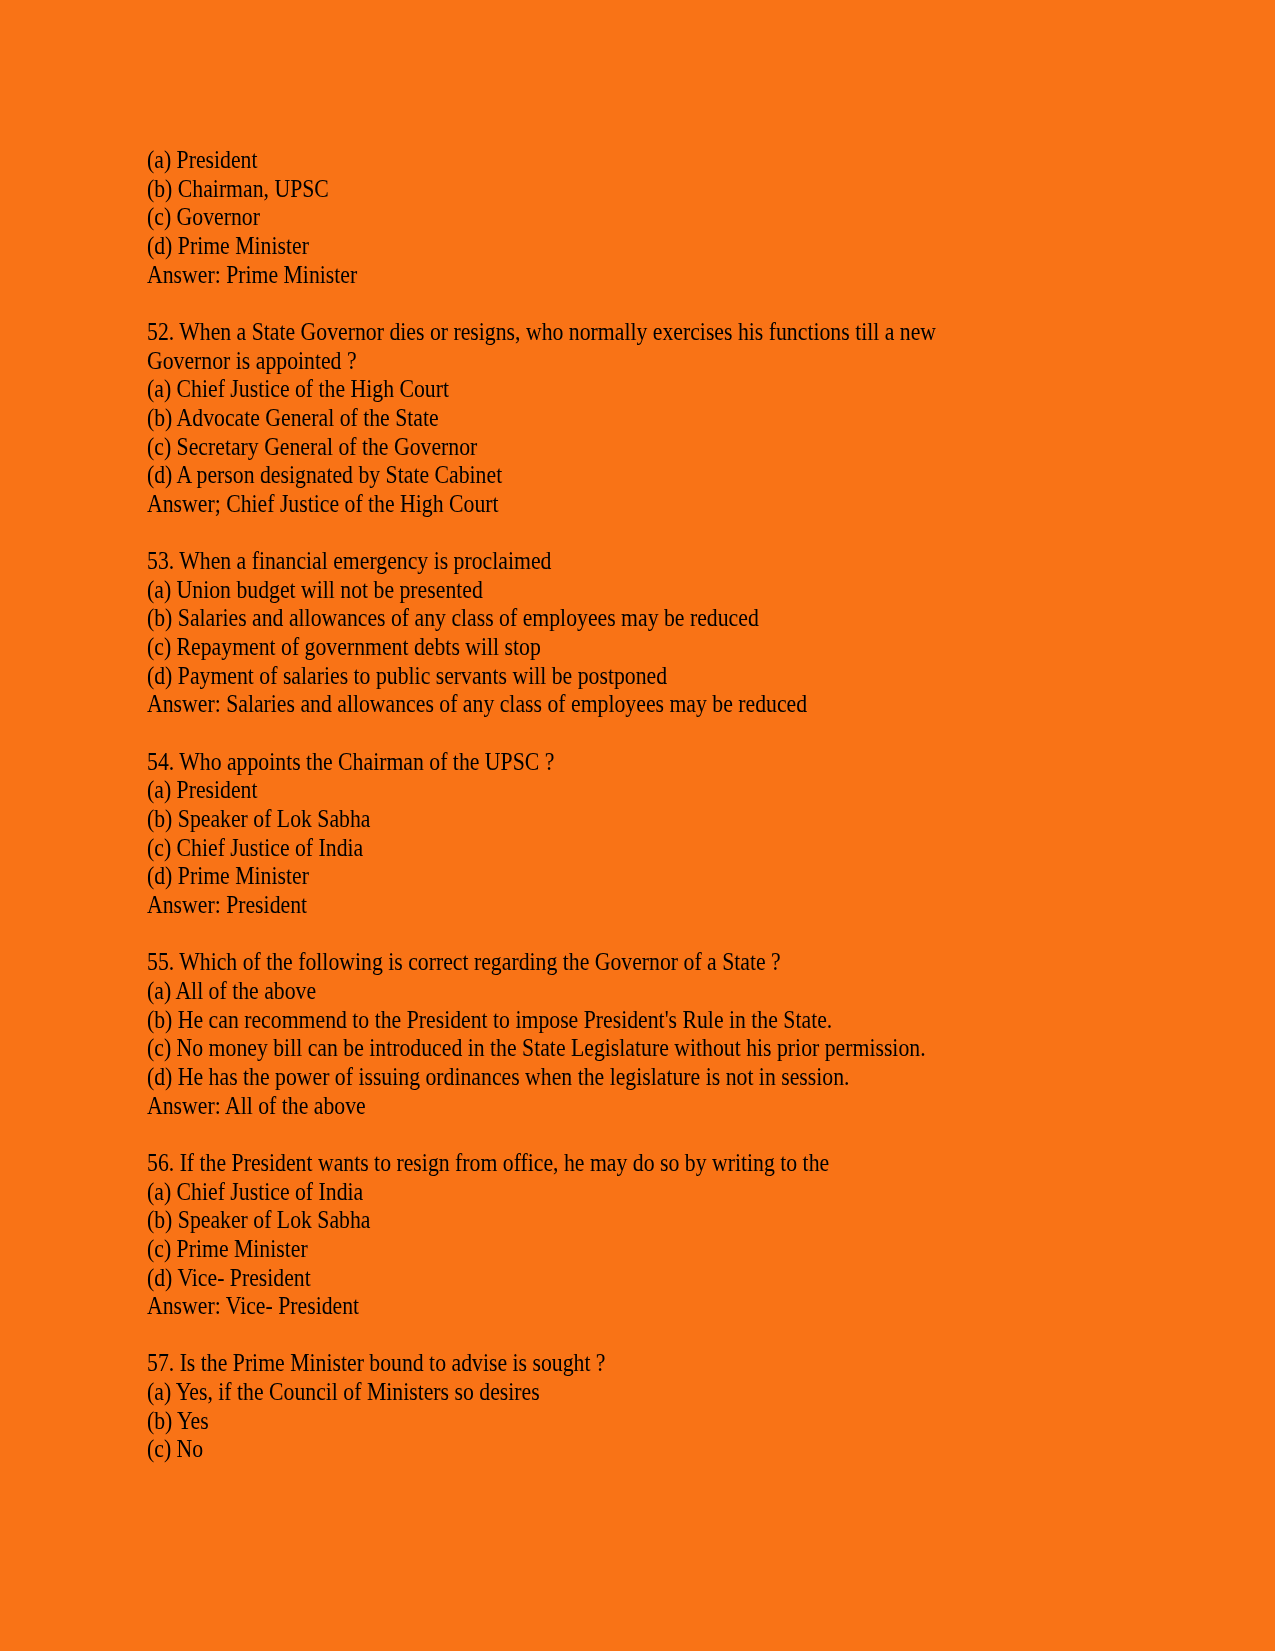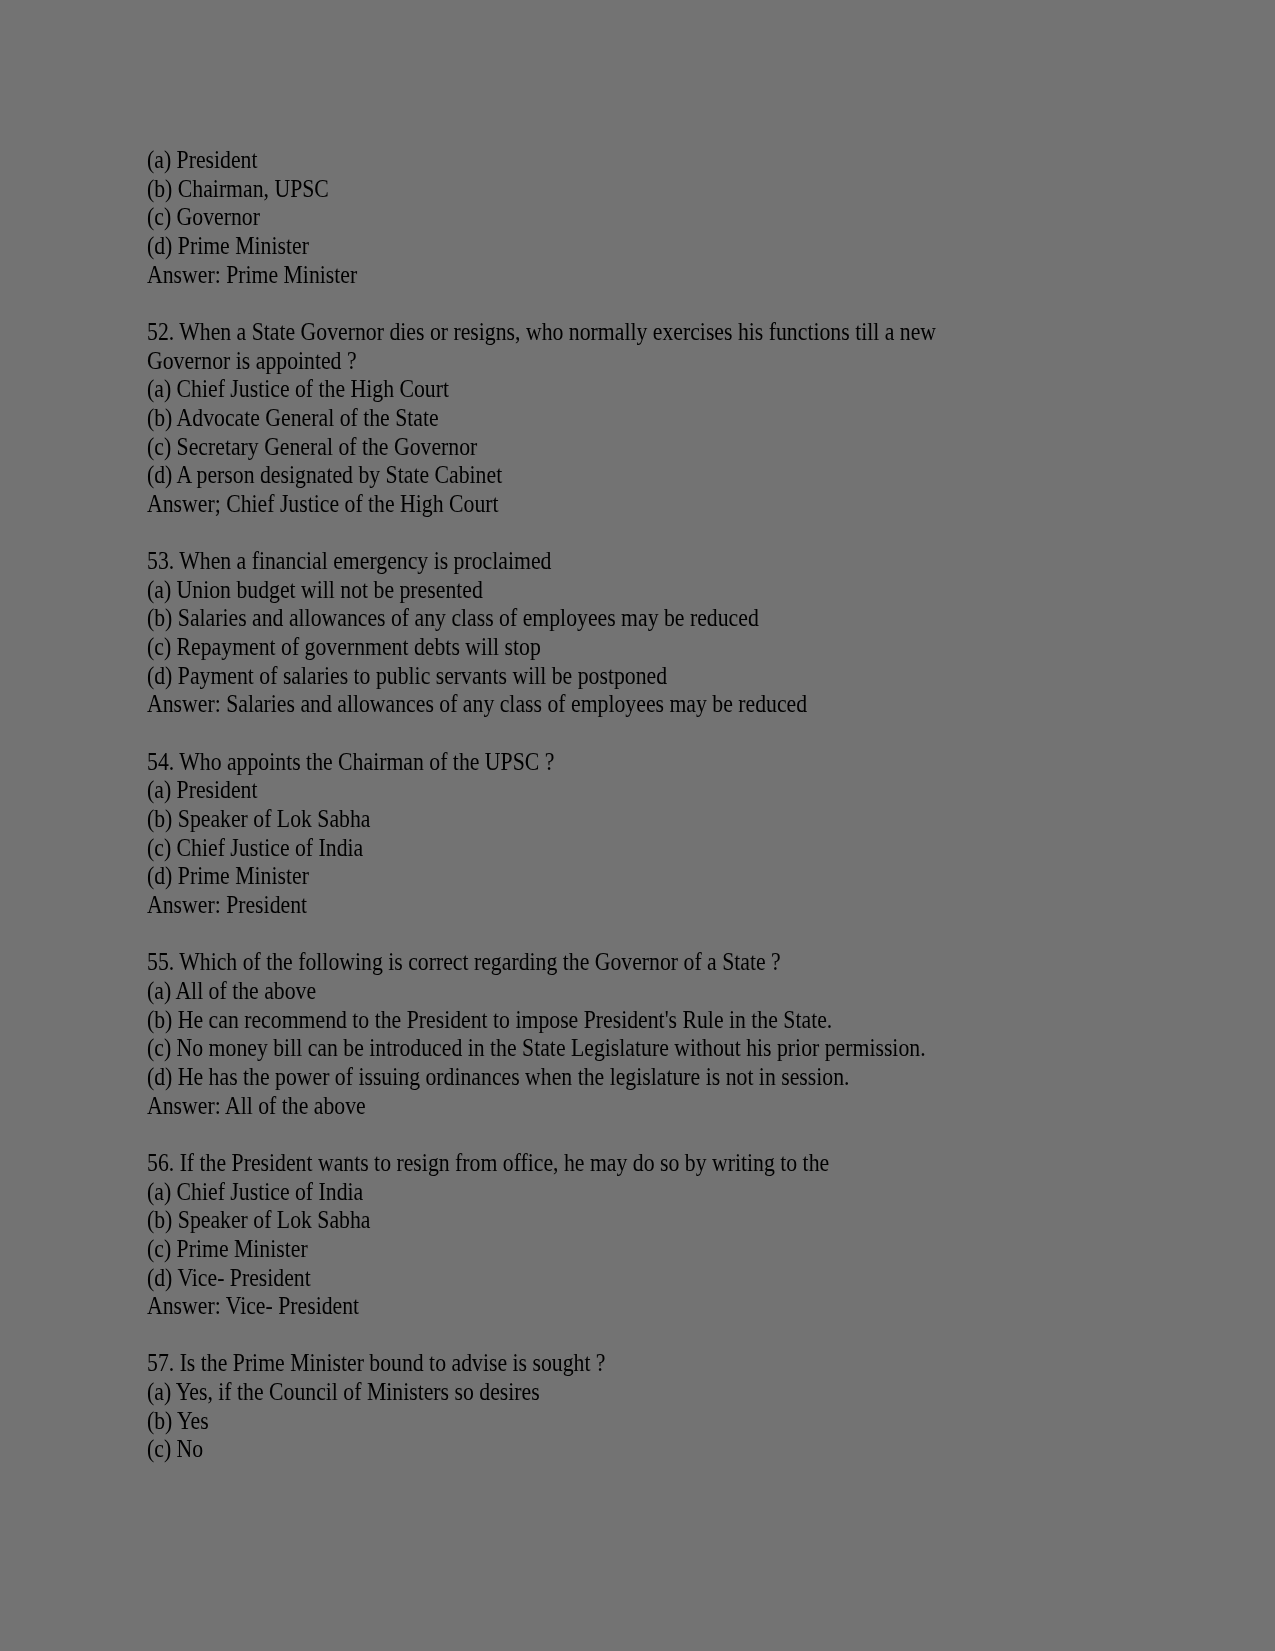--- a/index.html
+++ b/index.html
@@ -10,21 +10,21 @@
     width: 1275px;
     height: 1651px;
     background: #ffffff;
     overflow: hidden;
     font-family: "Liberation Serif", "DejaVu Serif", serif;
   }
   .page {
     position: relative;
     width: 1275px;
     height: 1651px;
-    background: #737373;
+    background: #f97316;
   }
   .content {
     position: absolute;
     left: 147px;
     top: 146px;
     color: #000000;
     font-size: 25px;
     line-height: 28.65px;
     transform: scaleX(0.87);
     transform-origin: 0 0;

